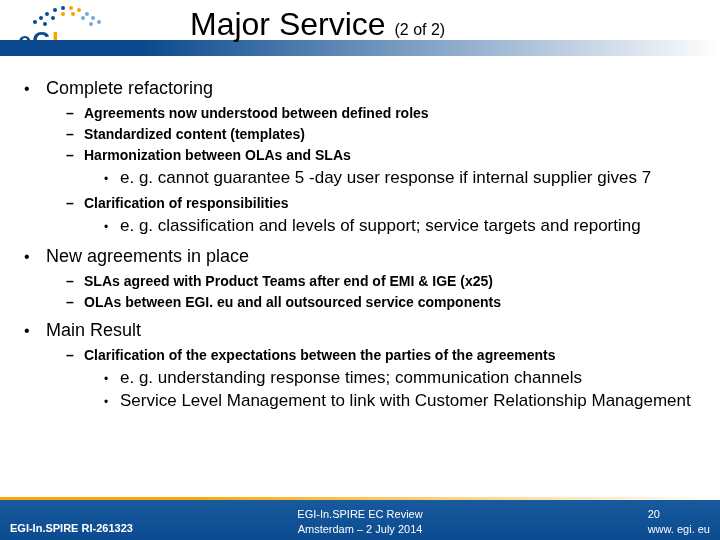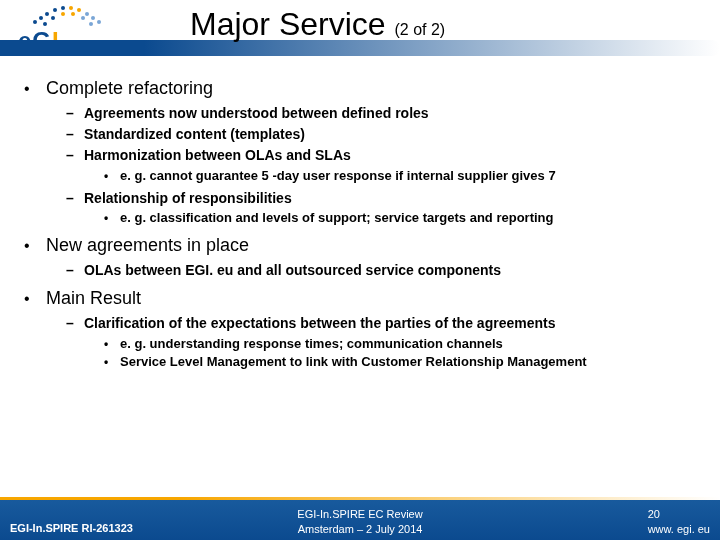--- a/index.html
+++ b/index.html
@@ -73,21 +73,21 @@
     line-height: 1.35;
   }
   ul.lvl1 { list-style: none; padding-left: 0; }
   ul.lvl1 > li { margin-bottom: 6px; }
   ul.lvl1 > li::before { content: "\2022"; display: inline-block; width: 22px; font-size: 16px; }
   ul.lvl1 > li > span { font-size: 18px; text-align: right; }
   ul.lvl2 { list-style: none; padding-left: 42px; margin-top: 4px; }
   ul.lvl2 > li { margin-bottom: 2px; font-weight: bold; font-size: 14px; }
   ul.lvl2 > li::before { content: "\2013"; display: inline-block; width: 18px; }
   ul.lvl3 { list-style: none; padding-left: 38px; margin-top: 2px; margin-bottom: 4px; }
-  ul.lvl3 > li { font-weight: bold; font-size: 13px; }
+  ul.lvl3 > li { font-weight: normal; font-size: 17px; }
   ul.lvl3 > li::before { content: "\2022"; display: inline-block; width: 16px; font-size: 12px; }
   .footer {
     position: absolute;
     bottom: 0;
     left: 0;
     width: 100%;
     height: 40px;
     background: linear-gradient(180deg, #185a9d 0%, #0b4a8f 100%);
     color: #fff;
     font-size: 11px;
@@ -141,29 +141,30 @@
   <ul class="lvl1">
     <li><span>Complete refactoring</span>
       <ul class="lvl2">
         <li><span>Agreements now understood between defined roles</span></li>
         <li><span>Standardized content (templates)</span></li>
         <li><span>Harmonization between OLAs and SLAs</span>
           <ul class="lvl3">
             <li><span>e. g. cannot guarantee 5 -day user response if internal supplier gives 7</span></li>
           </ul>
         </li>
-        <li><span>Relationship of responsibilities</span>
+        <li><span>Clarification of responsibilities</span>
           <ul class="lvl3">
             <li><span>e. g. classification and levels of support; service targets and reporting</span></li>
           </ul>
         </li>
       </ul>
     </li>
     <li><span>New agreements in place</span>
       <ul class="lvl2">
+        <li><span>SLAs agreed with Product Teams after end of EMI &amp; IGE (x25)</span></li>
         <li><span>OLAs between EGI. eu and all outsourced service components</span></li>
       </ul>
     </li>
     <li><span>Main Result</span>
       <ul class="lvl2">
         <li><span>Clarification of the expectations between the parties of the agreements</span>
           <ul class="lvl3">
             <li><span>e. g. understanding response times; communication channels</span></li>
             <li><span>Service Level Management to link with Customer Relationship Management</span></li>
           </ul>

